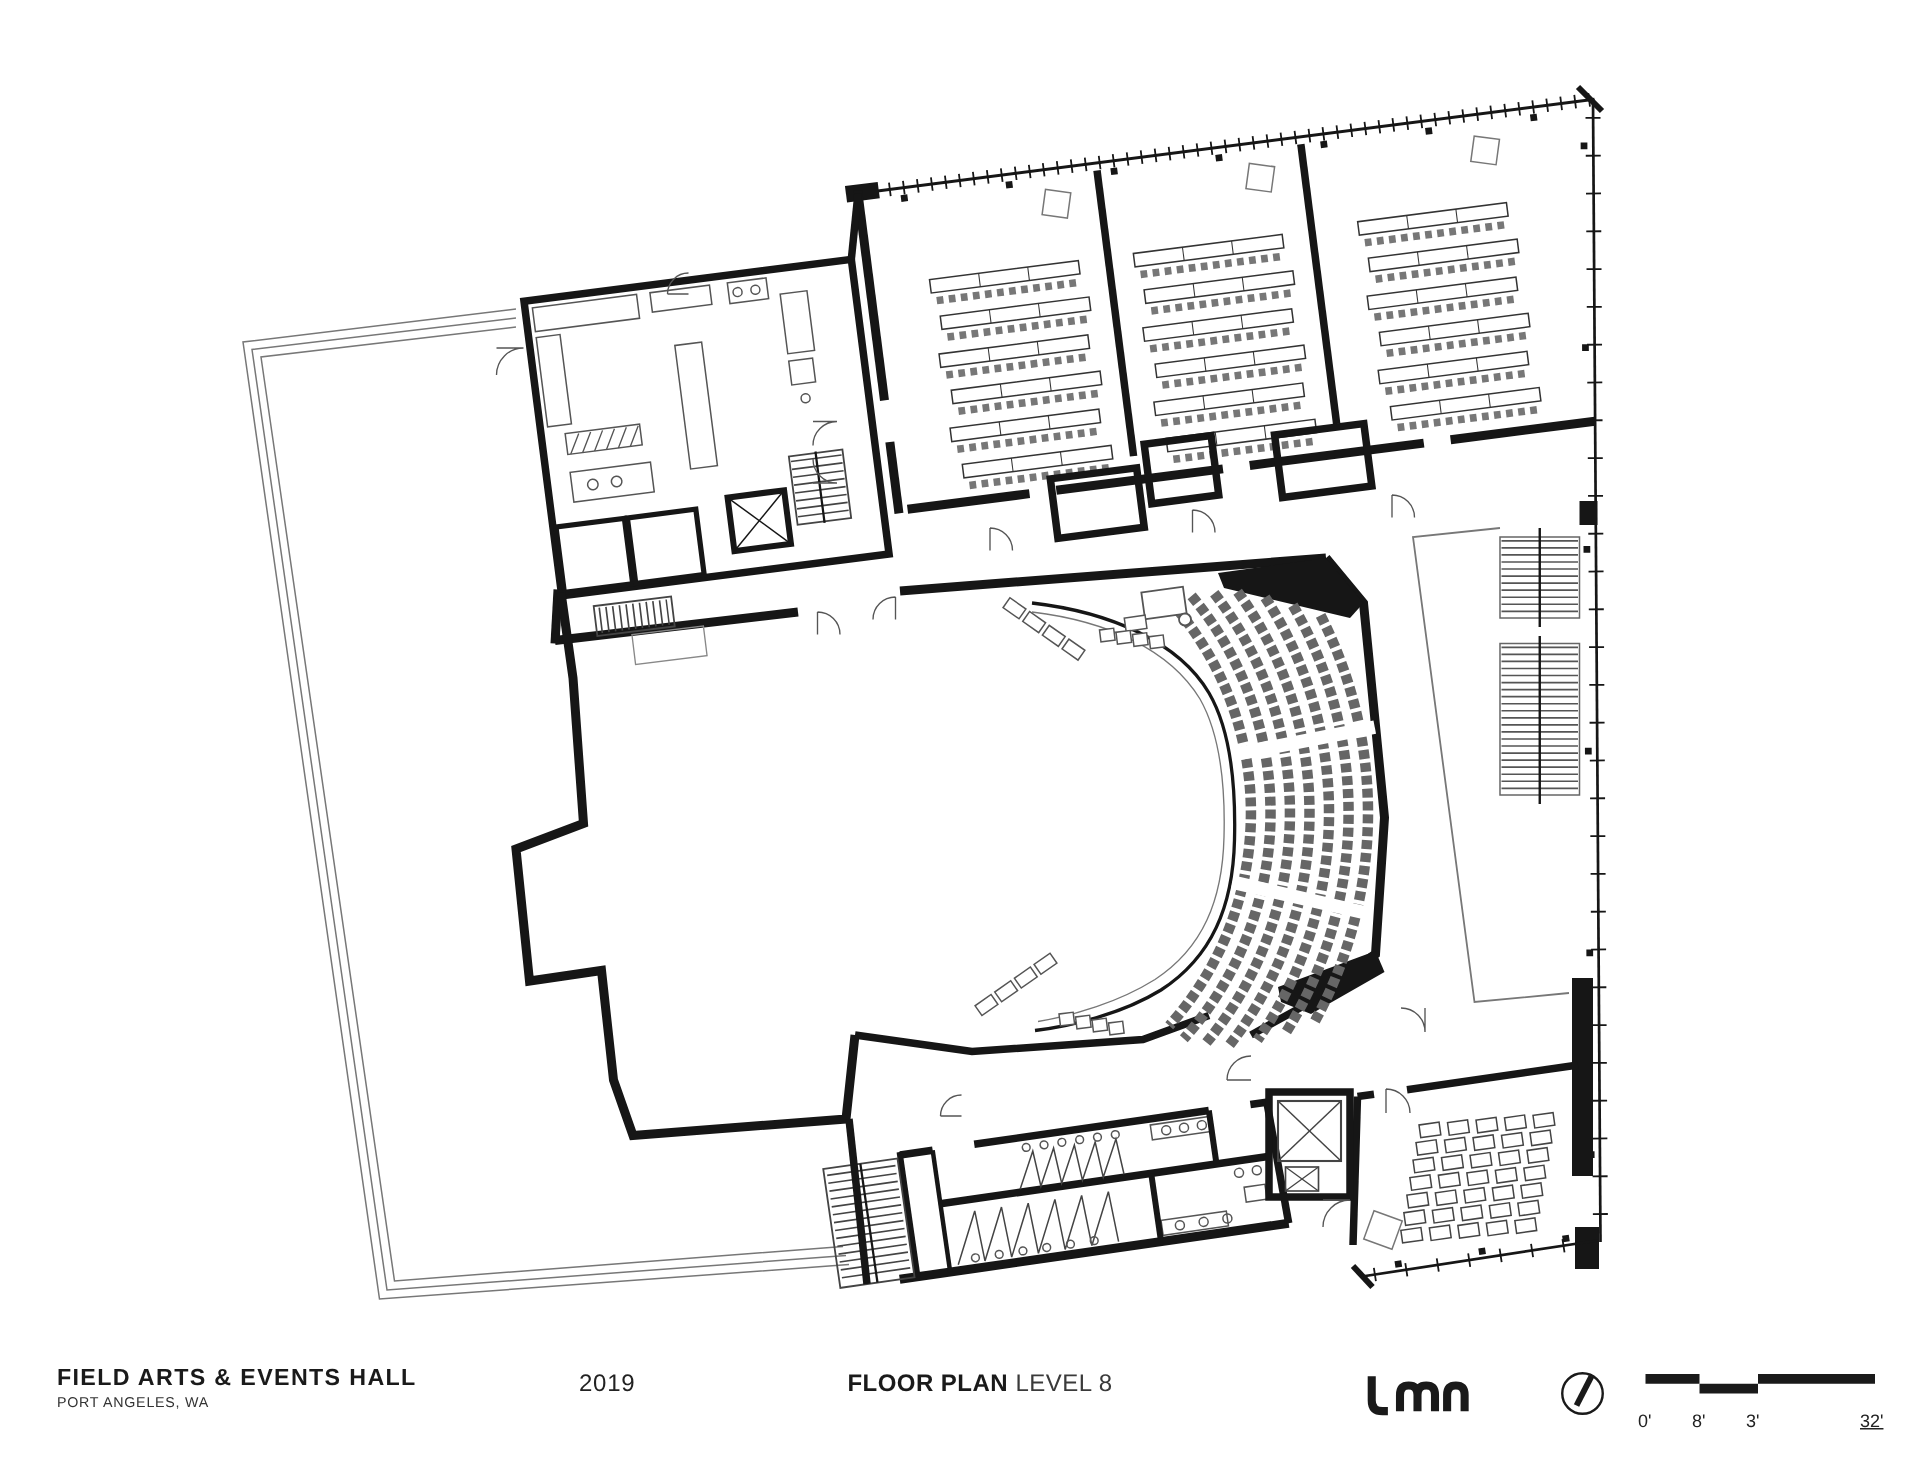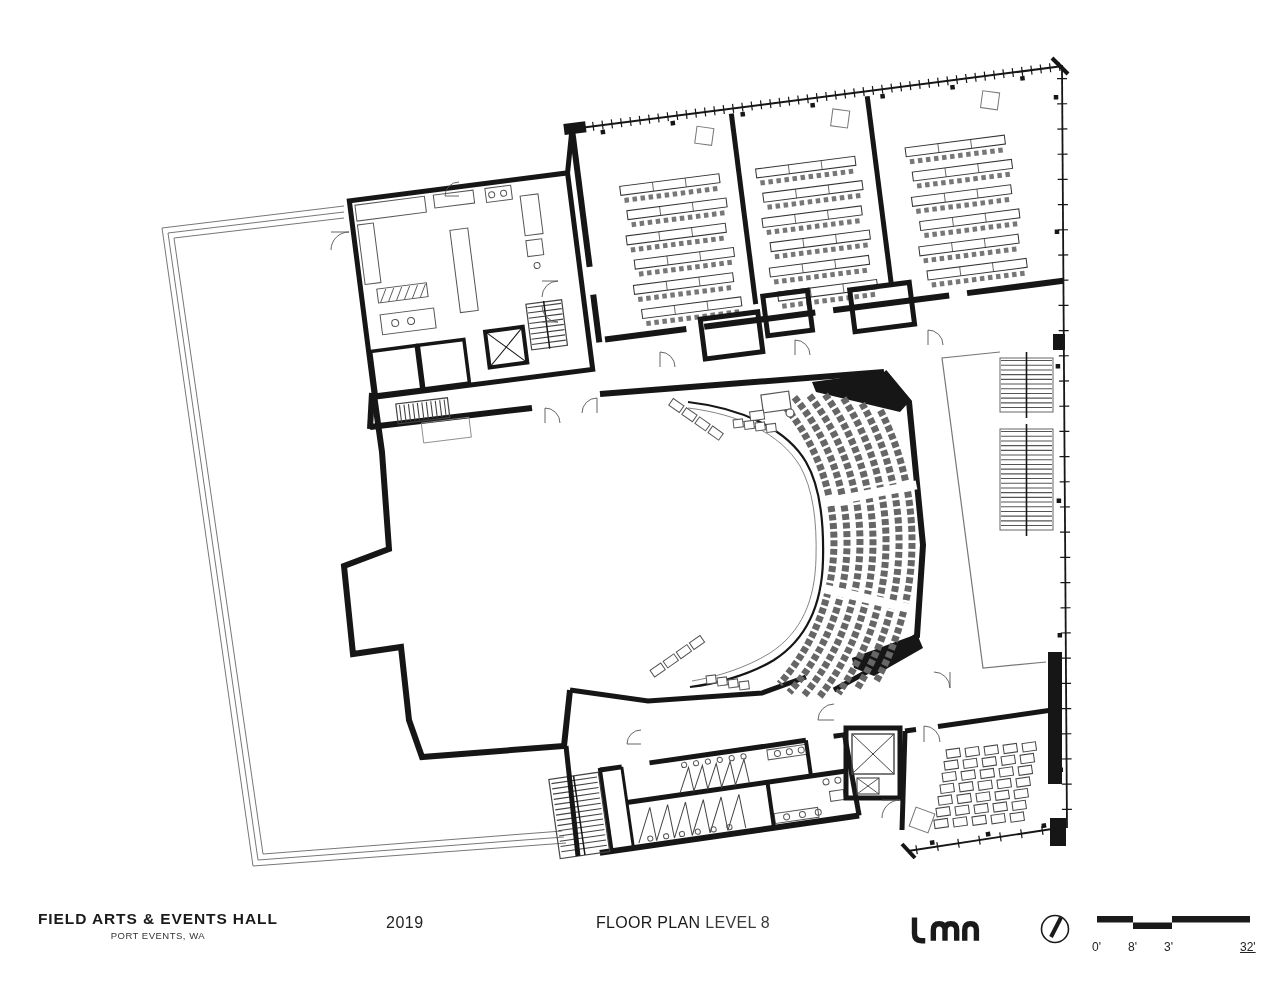--- a/index.html
+++ b/index.html
@@ -1,24 +1,24 @@
 <!DOCTYPE html>
 <html><head>
 <meta charset="utf-8">
 <style>
   html,body{margin:0;padding:0;background:#fff;}
   body{width:1280px;height:988px;position:relative;font-family:"Liberation Sans",sans-serif;overflow:hidden;}
   #plan{position:absolute;left:0;top:0;}
-  .titleblock{position:absolute;top:906px;left:0;width:1280px;height:60px;text-align:center;}
+  .titleblock{position:absolute;top:906px;left:0;width:1280px;height:60px;}
   .proj{position:absolute;left:38px;top:4px;}
   .proj .t1{font-size:15.5px;font-weight:bold;letter-spacing:.9px;color:#1a1a1a;}
   .proj .t2{font-size:9.5px;letter-spacing:.5px;color:#333;margin-top:2px;}
   .year{position:absolute;left:386px;top:8px;font-size:16px;color:#222;letter-spacing:.5px;}
   .sheet{position:absolute;left:565px;top:8px;font-size:16px;color:#1a1a1a;letter-spacing:.3px;}
-  .sheet .b{font-weight:normal;margin-left:31px;}
+  .sheet .b{font-weight:bold;}
   .sheet .r{font-weight:normal;color:#3a3a3a;margin-left:5px;}
   .logo{position:absolute;left:910px;top:6px;}
   .compass{position:absolute;left:1036px;top:8px;}
   .scalebar{position:absolute;left:1090px;top:8px;}
   .slabel{position:absolute;top:26px;font-size:12px;color:#222;}
 </style>
 </head>
 <body>
 
 <svg id="plan" width="1280" height="906" viewBox="0 0 1280 906">
@@ -322,21 +322,21 @@
     <path d="M924,726 A16,16 0 0 1 940,742 M924,726 L924,742"></path>
     <path d="M900,800 A18,18 0 0 0 882,818 M900,800 L882,800"></path>
     <path d="M445,196 A14,14 0 0 1 459,182 M445,196 L459,196"></path>
     <path d="M950,688 A16,16 0 0 0 934,672 M950,688 L950,672"></path>
   </g>
 </svg>
 
 <div class="titleblock">
   <div class="proj">
     <div class="t1">FIELD ARTS &amp; EVENTS HALL</div>
-    <div class="t2">PORT EVENTS, WA</div>
+    <div class="t2">PORT ANGELES, WA</div>
   </div>
   <div class="year">2019</div>
   <div class="sheet">
     <span class="b">FLOOR PLAN</span><span class="r">LEVEL 8</span>
   </div>
   <div class="logo">
     <svg width="70" height="36" viewBox="0 0 78 34" role="img" aria-label="LMN">
       <g fill="none" stroke="#1a1a1a" stroke-width="6" stroke-linejoin="round">
         <path d="M5,3 L5,21 Q5,29 13,29 L17,29"></path>
         <path d="M26,29 L26,17 Q26,10 32.5,10 Q39,10 39,17 L39,29 M39,17 Q39,10 45.5,10 Q52,10 52,17 L52,29"></path>

